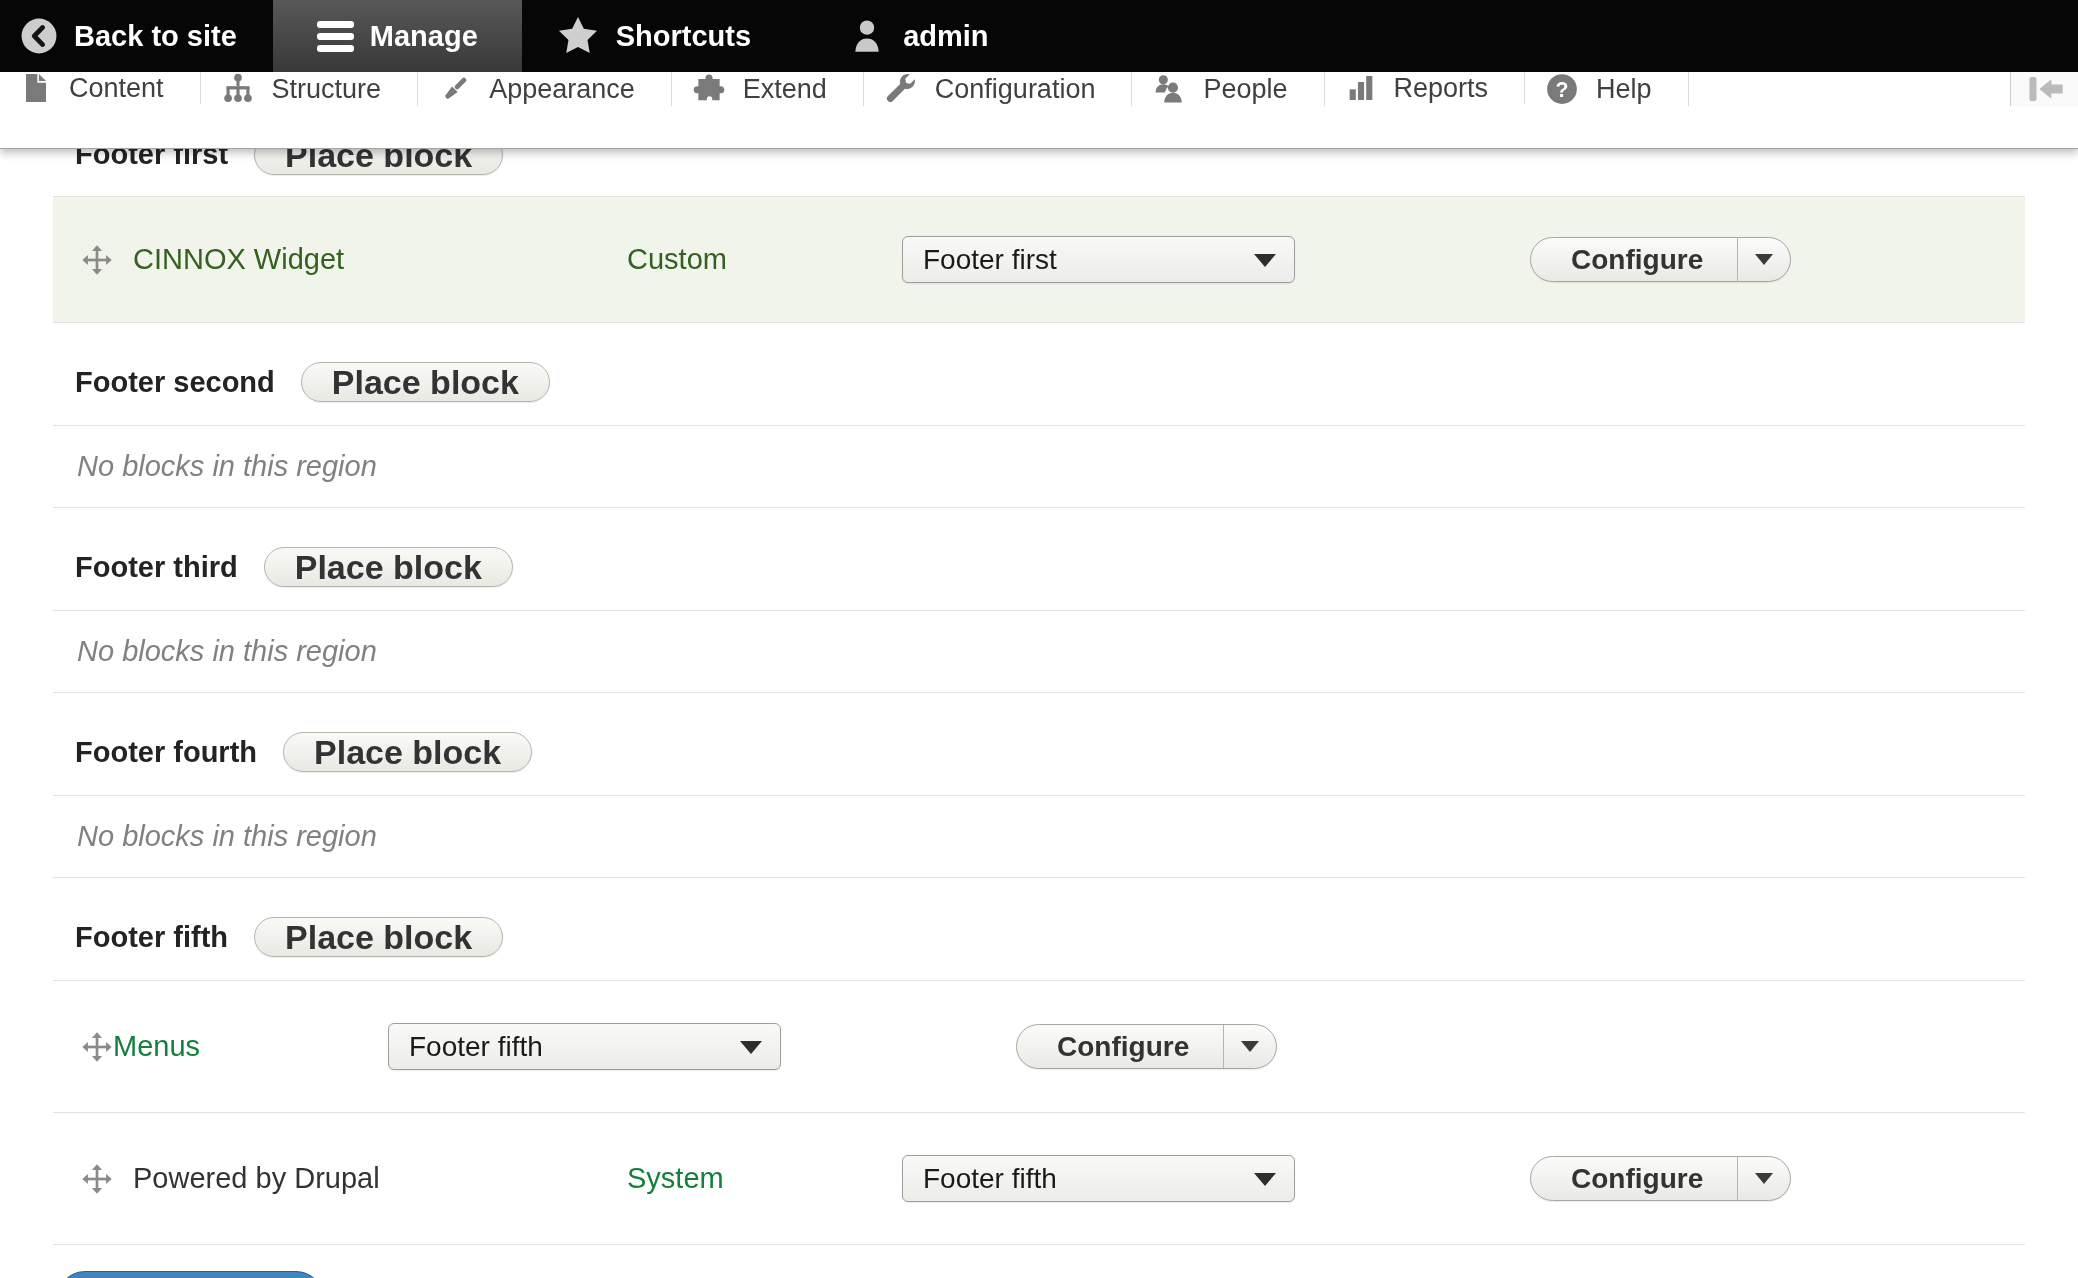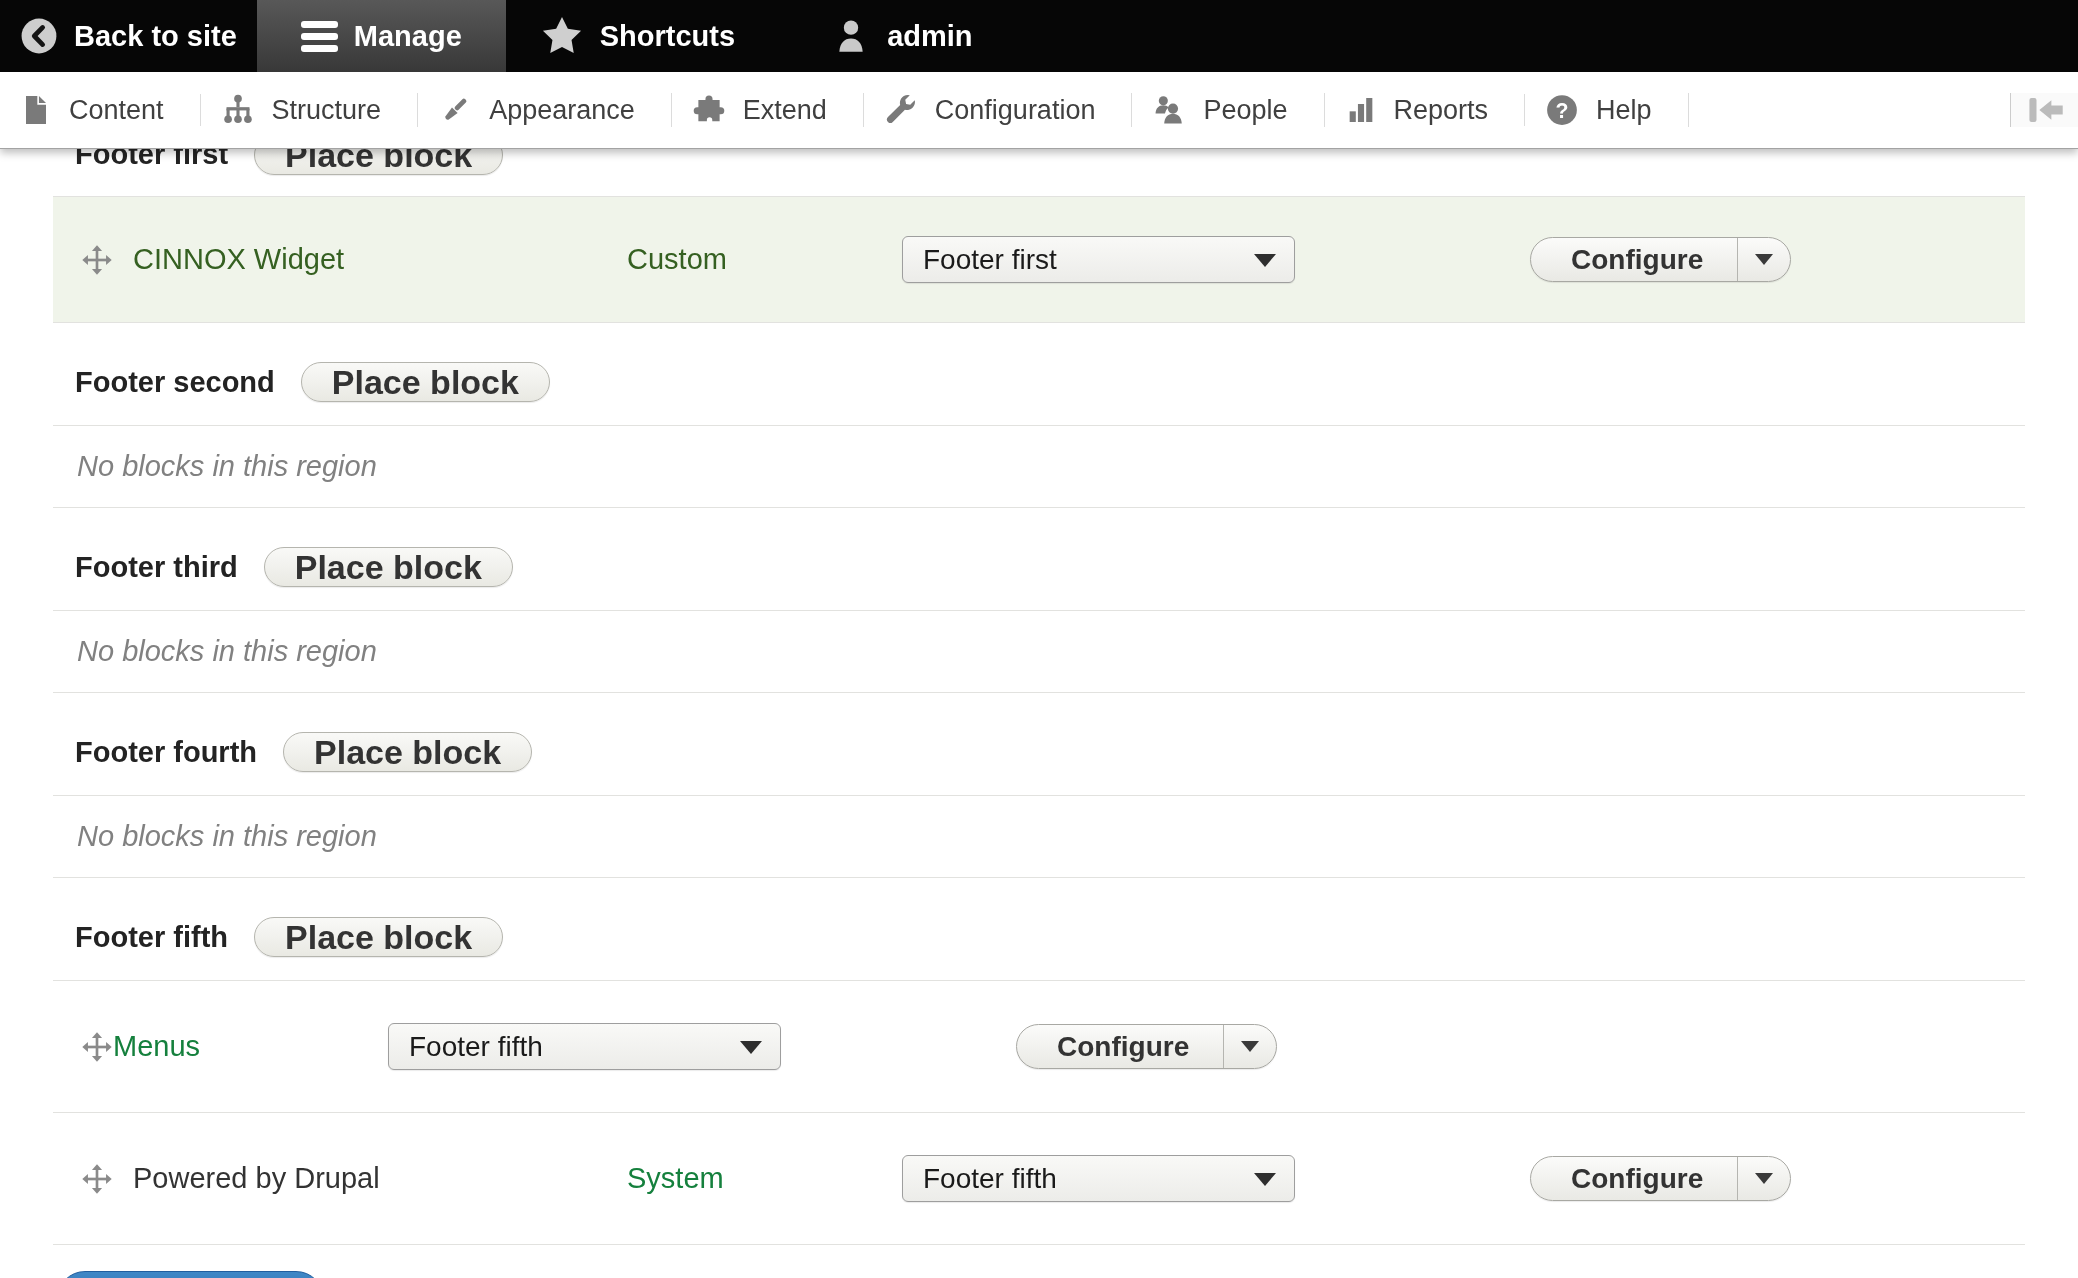--- a/index.html
+++ b/index.html
@@ -12,33 +12,33 @@
   }
 
   
   .admin-bar {
     position:relative; z-index:30;
     height:72px; background:#060606;
     display:flex; align-items:stretch;
     color:#fff; font-weight:bold; font-size:29px;
   }
   .ab-item { display:flex; align-items:center; gap:16px; cursor:pointer; white-space:nowrap; }
-  .ab-back { padding:0 20px 0 20px; }
+  .ab-back { padding:0 36px 0 20px; }
   .back-circle { width:38px; height:38px; flex:none; }
   .ab-manage { background:linear-gradient(#585858,#383838); padding:0 44px; }
   .hamburger i { display:block; width:37px; height:7px; background:#fff; border-radius:3px; }
   .hamburger i + i { margin-top:5px; }
   .ab-shortcuts { padding:1px 34px; }
   .ab-user { padding:0 30px; margin-left:32px; }
 
   
   .menu-bar {
     position:relative; z-index:20;
     height:77px; background:#fff;
-    display:flex; align-items:center;
+    display:flex; align-items:flex-start;
     border-bottom:1px solid #a3a3a3;
     box-shadow:0 4px 8px rgba(0,0,0,.25);
     font-size:27px; color:#404040;
   }
   .menu-item {
     display:flex; align-items:center; gap:17px;
     padding:0 36px 0 20px; border-right:1px solid #dcdcdc; cursor:pointer; white-space:nowrap;
   }
   .menu-item svg { flex:none; }
   .menu-spacer { flex:1; }

